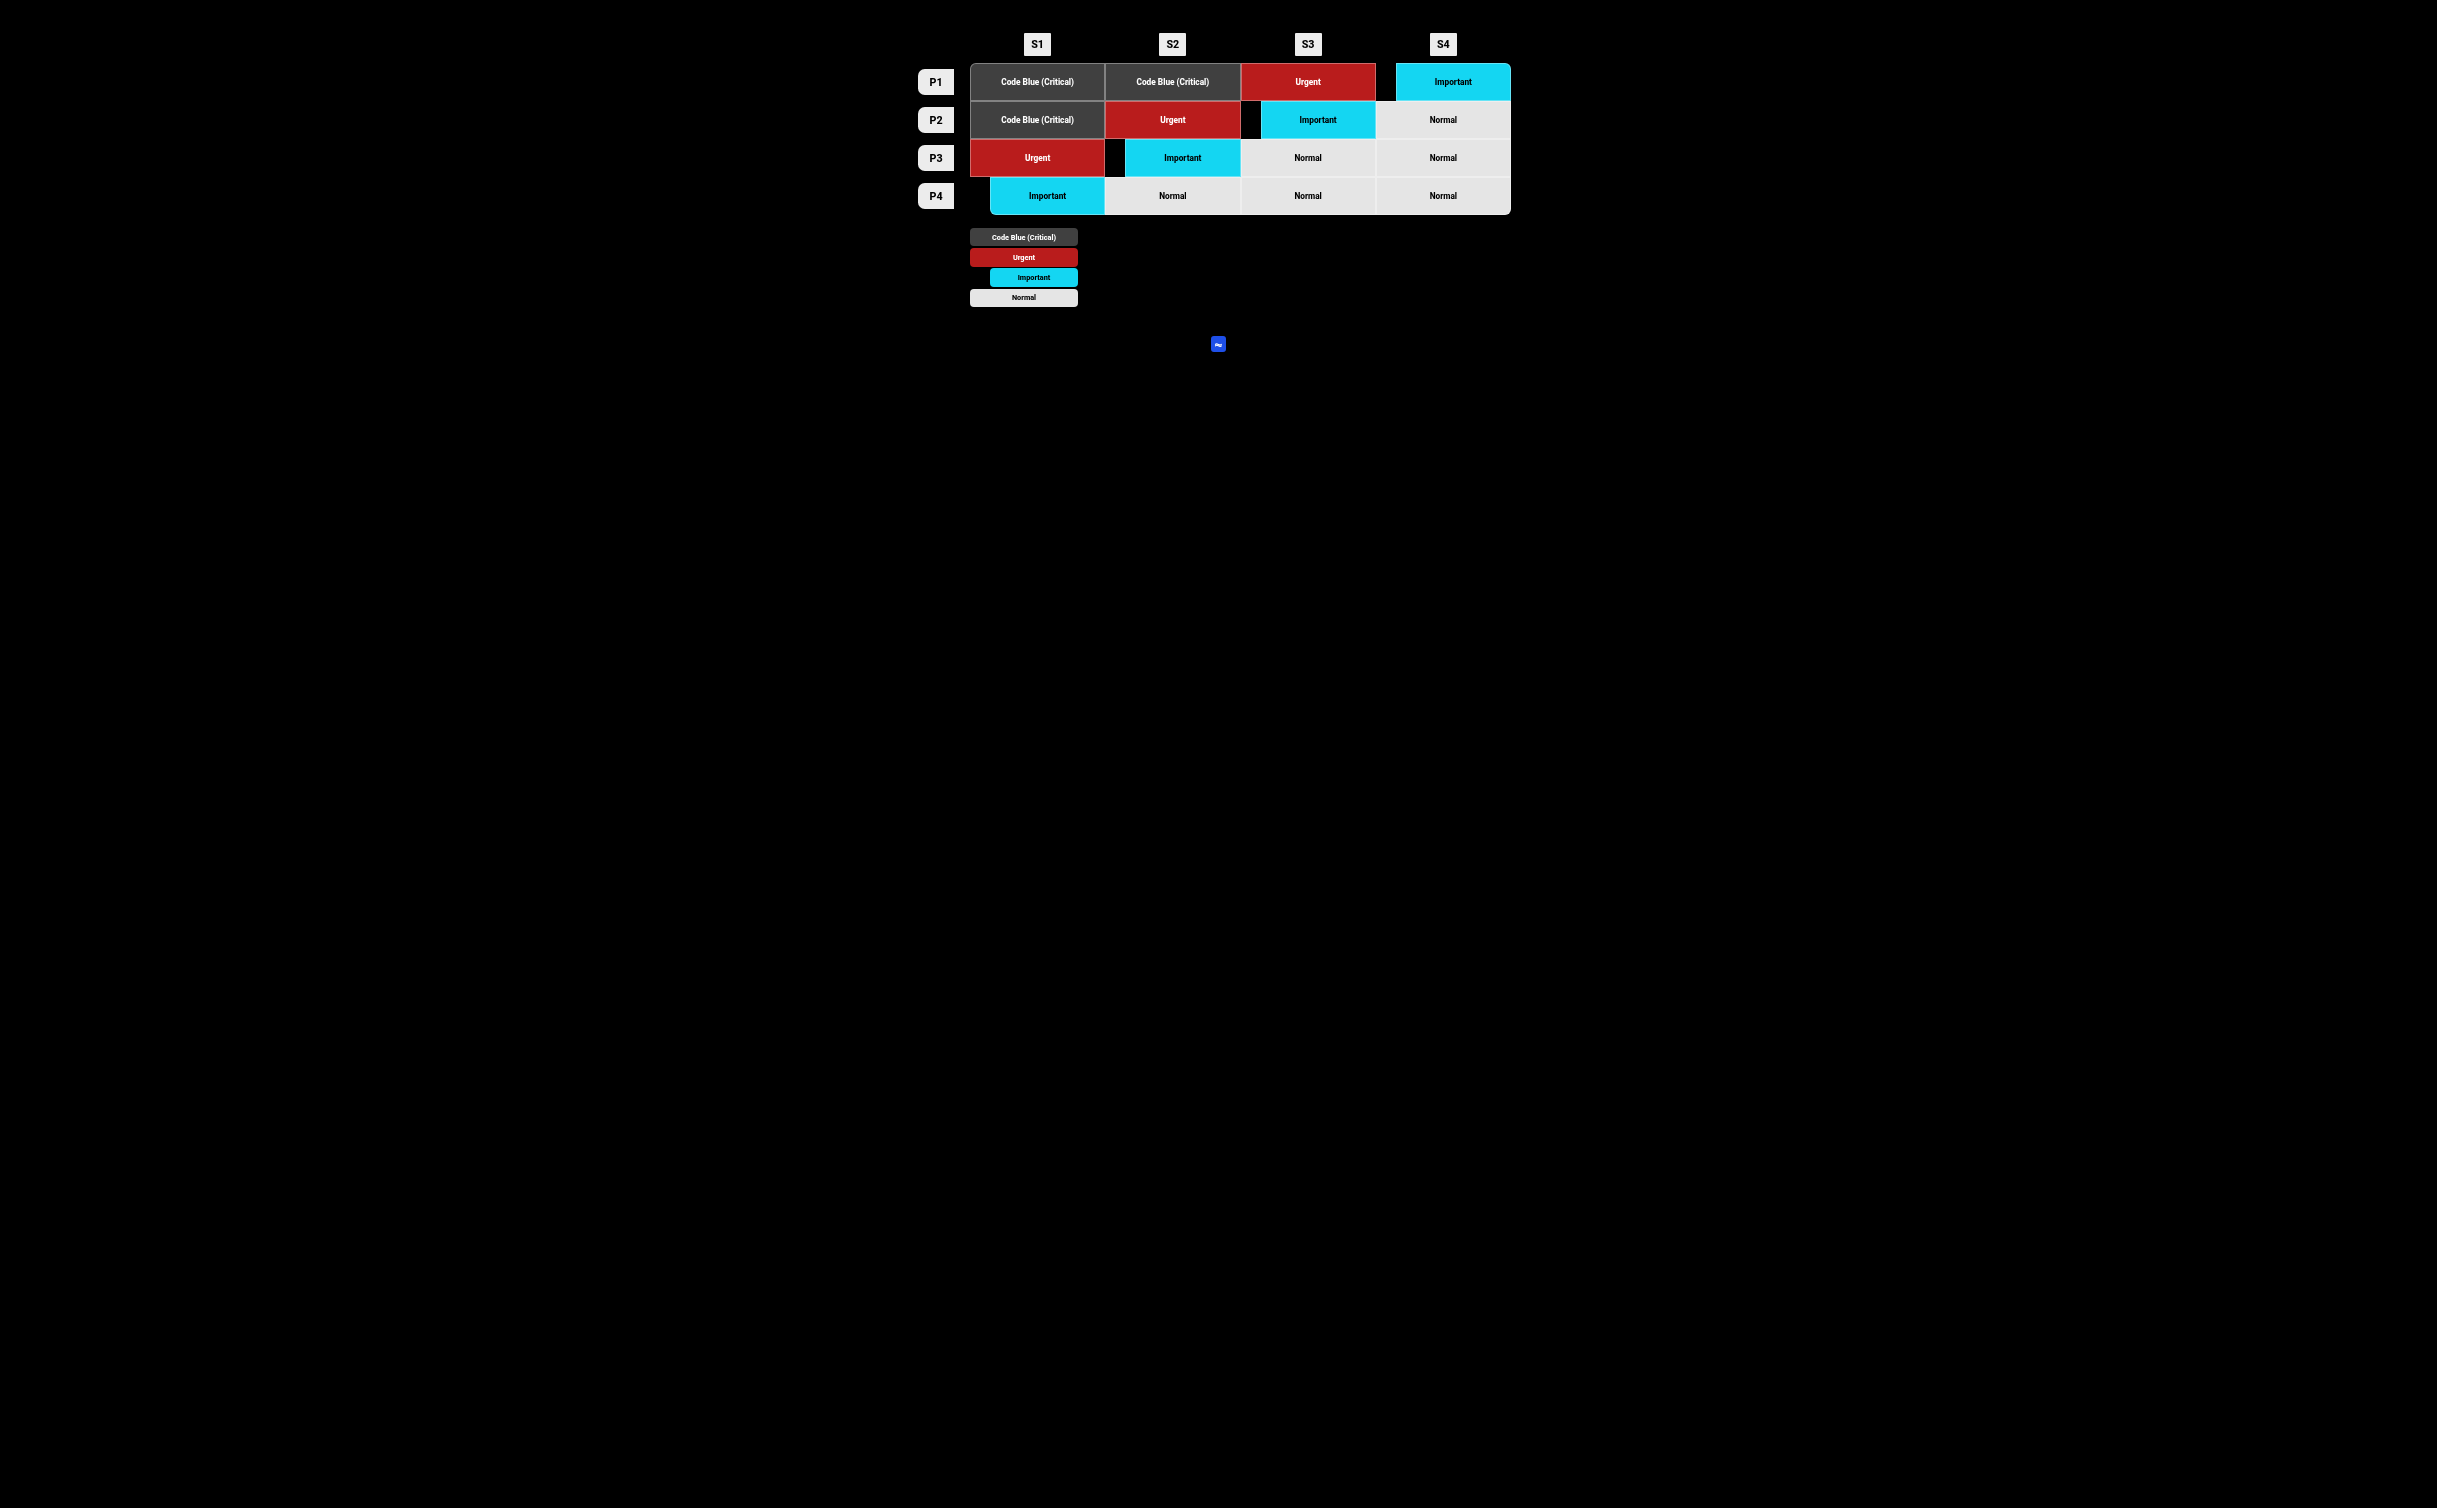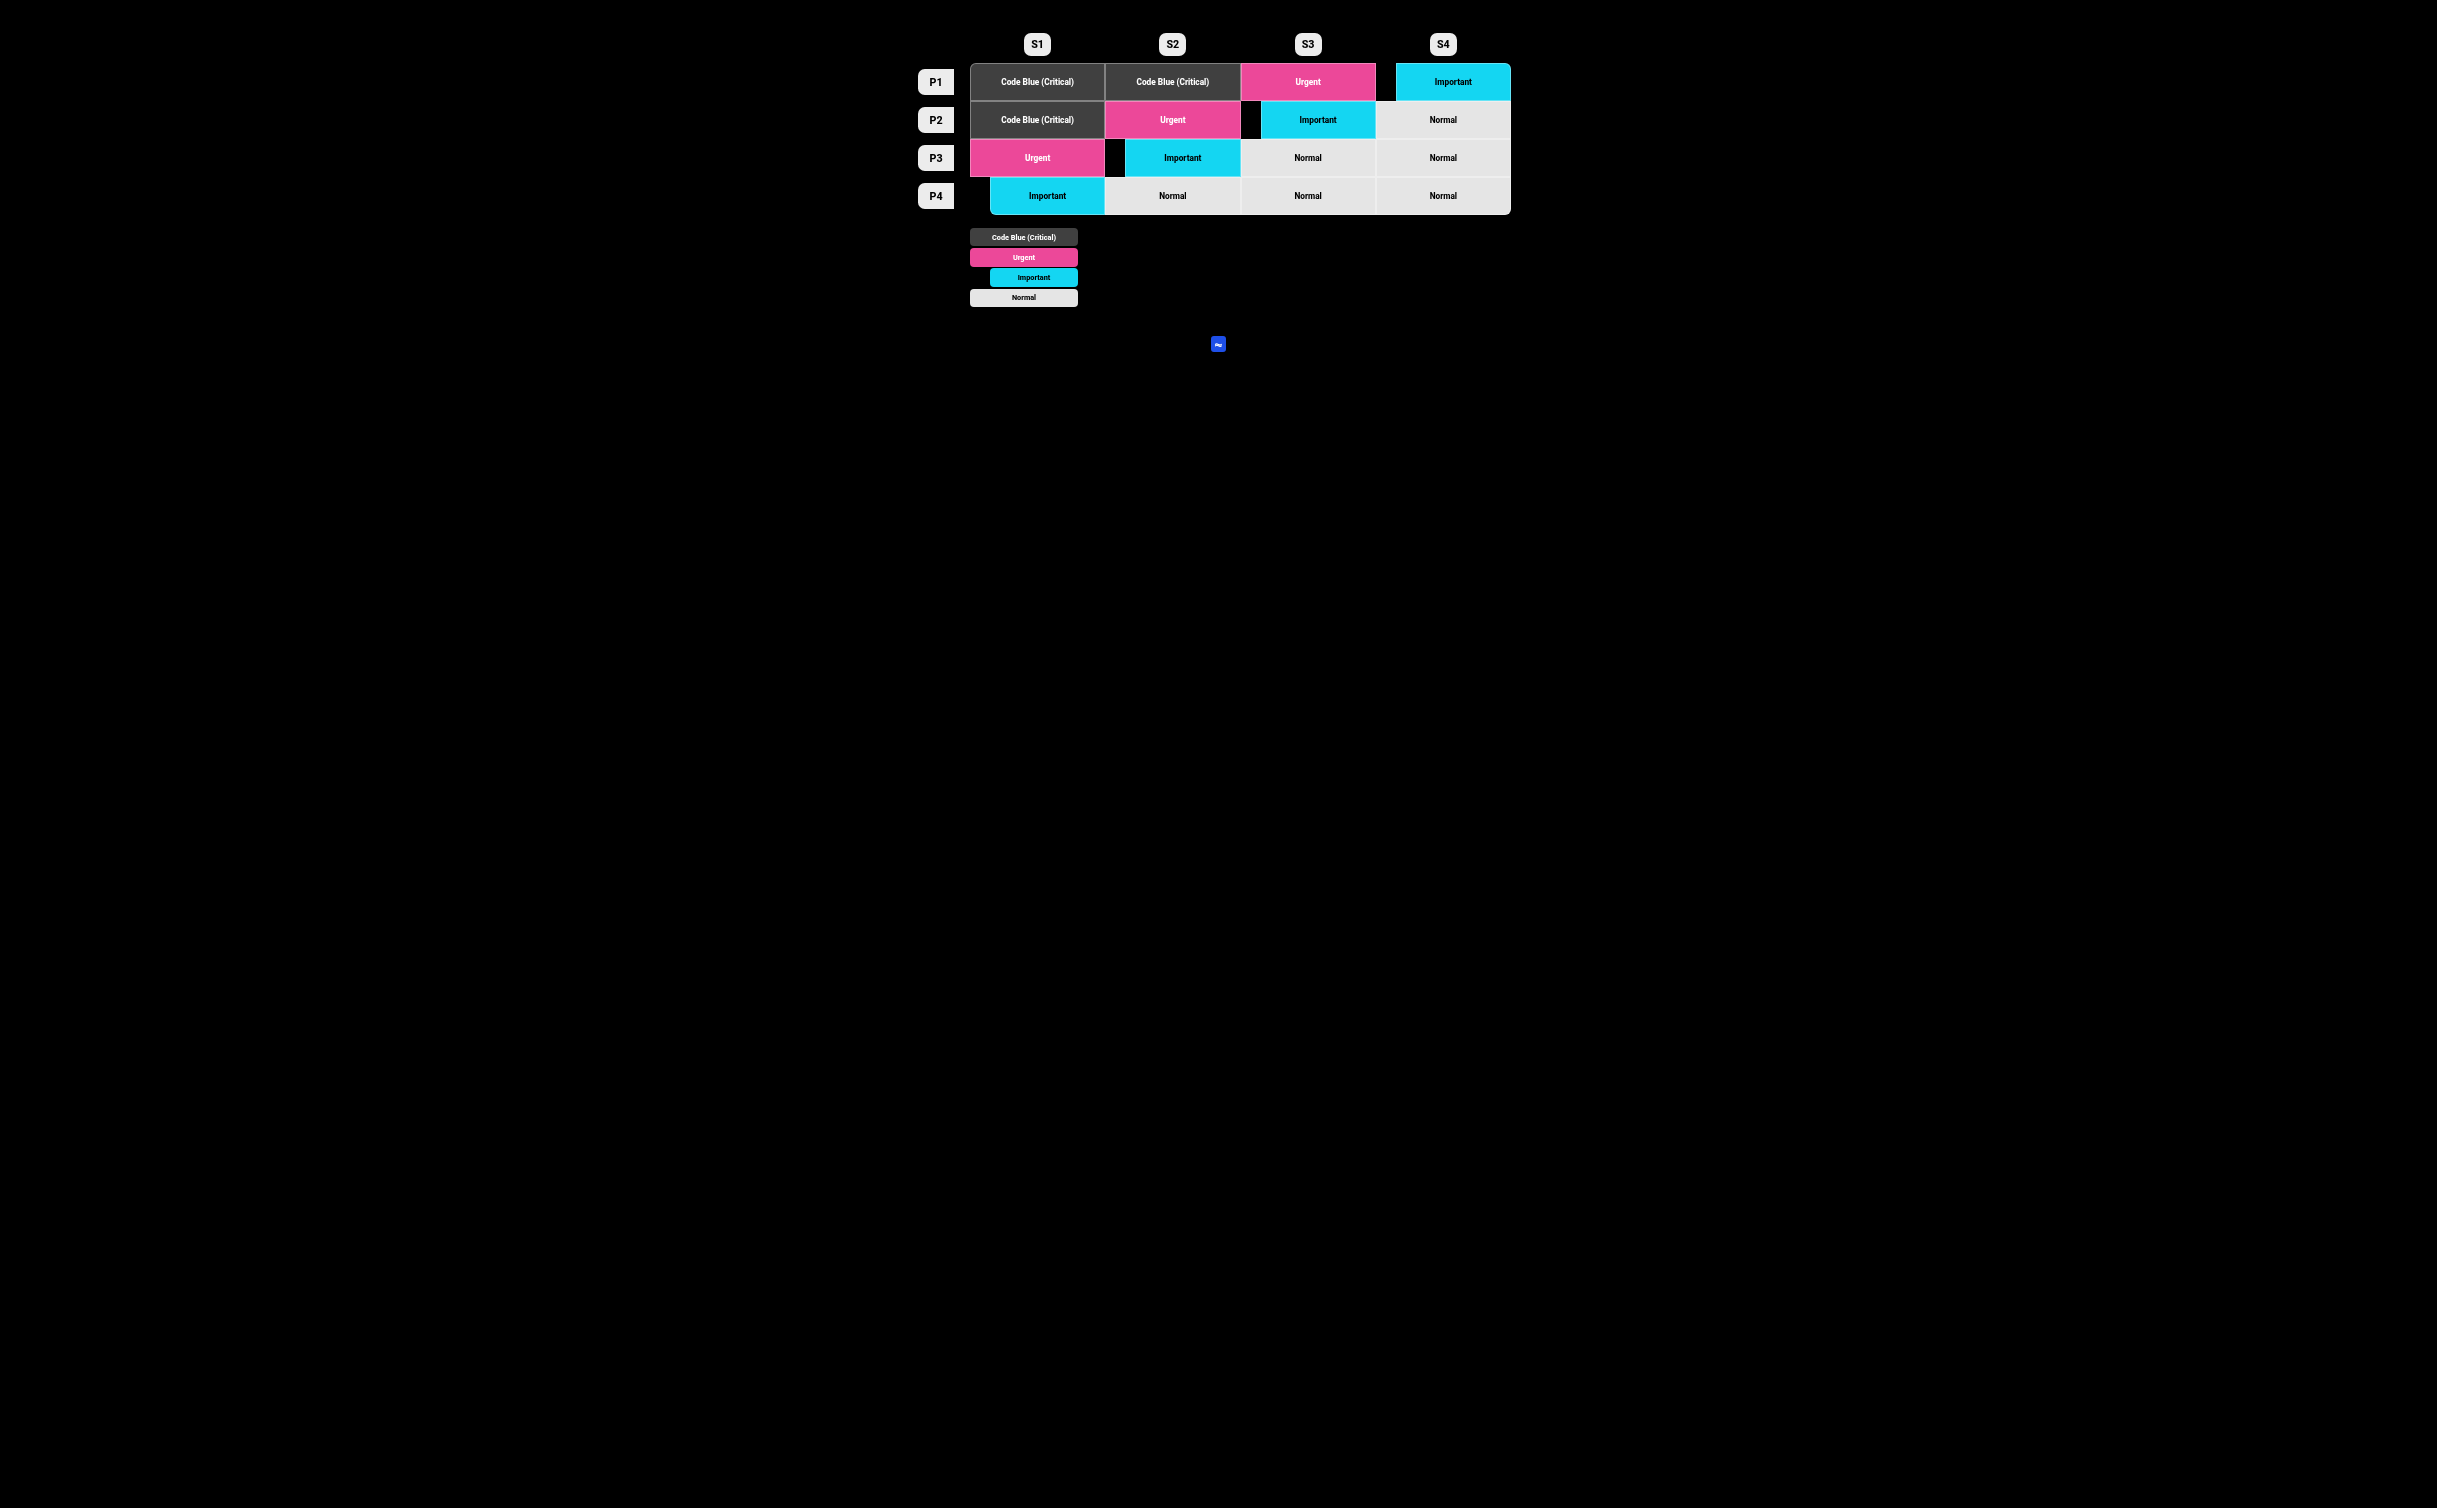--- a/index.html
+++ b/index.html
@@ -27,21 +27,21 @@
     align-items: flex-end;
     justify-content: center;
     padding-bottom: 6.8px;
   }
   .badge {
     background: #ececec;
     color: #000;
     font-weight: 800;
     font-size: 10.7px;
     padding: 4.9px 6.8px;
-    border-radius: 7px;
+    border-radius: 1px;
     min-width: 27px;
     text-align: center;
   }
   .rowhead-wrap {
     display: flex;
     align-items: center;
     justify-content: flex-end;
     padding-right: 16px;
   }
   .row-badge {
@@ -60,21 +60,21 @@
     justify-content: center;
     font-weight: 800;
     font-size: 8.3px;
     border: 0.5px solid rgba(255,255,255,0.35);
   }
   .cell.first-row.first-col { border-top-left-radius: 5.9px; }
   .cell.first-row.last-col  { border-top-right-radius: 5.9px; }
   .cell.last-row.first-col  { border-bottom-left-radius: 5.9px; }
   .cell.last-row.last-col   { border-bottom-right-radius: 5.9px; }
   .lvl-critical  { background: #404040; color: #fff; }
-  .lvl-urgent    { background: #ec4899; color: #fff; }
+  .lvl-urgent    { background: #b91c1c; color: #fff; }
   .lvl-important { background: #14d6f2; color: #000; margin-left: 20px; }
   .lvl-normal    { background: #e5e5e5; color: #000; }
 
   .legend {
     margin-top: 12.7px;
     margin-left: 44px;
     width: 108px;
     display: flex;
     flex-direction: column;
     gap: 1.5px;

